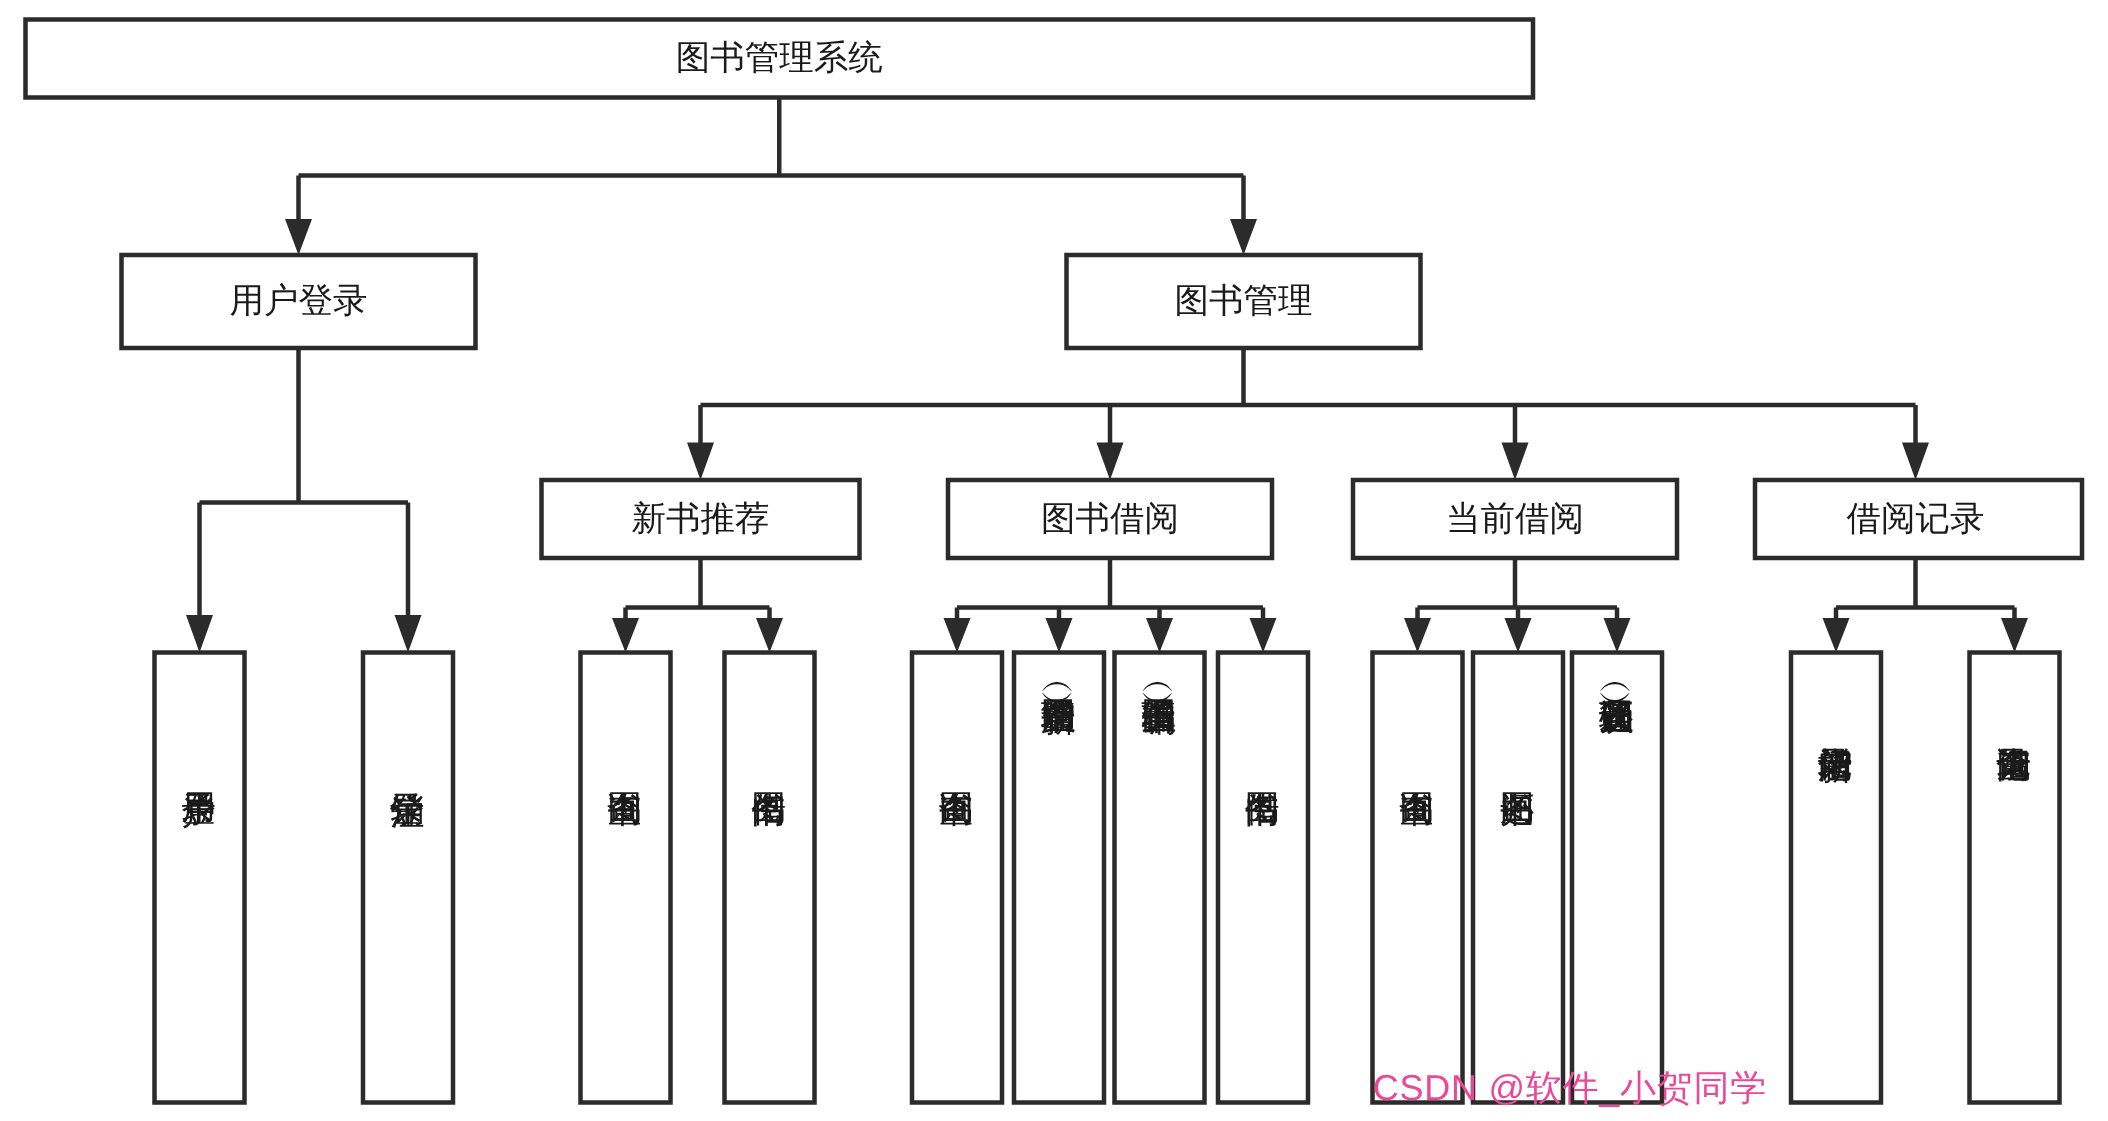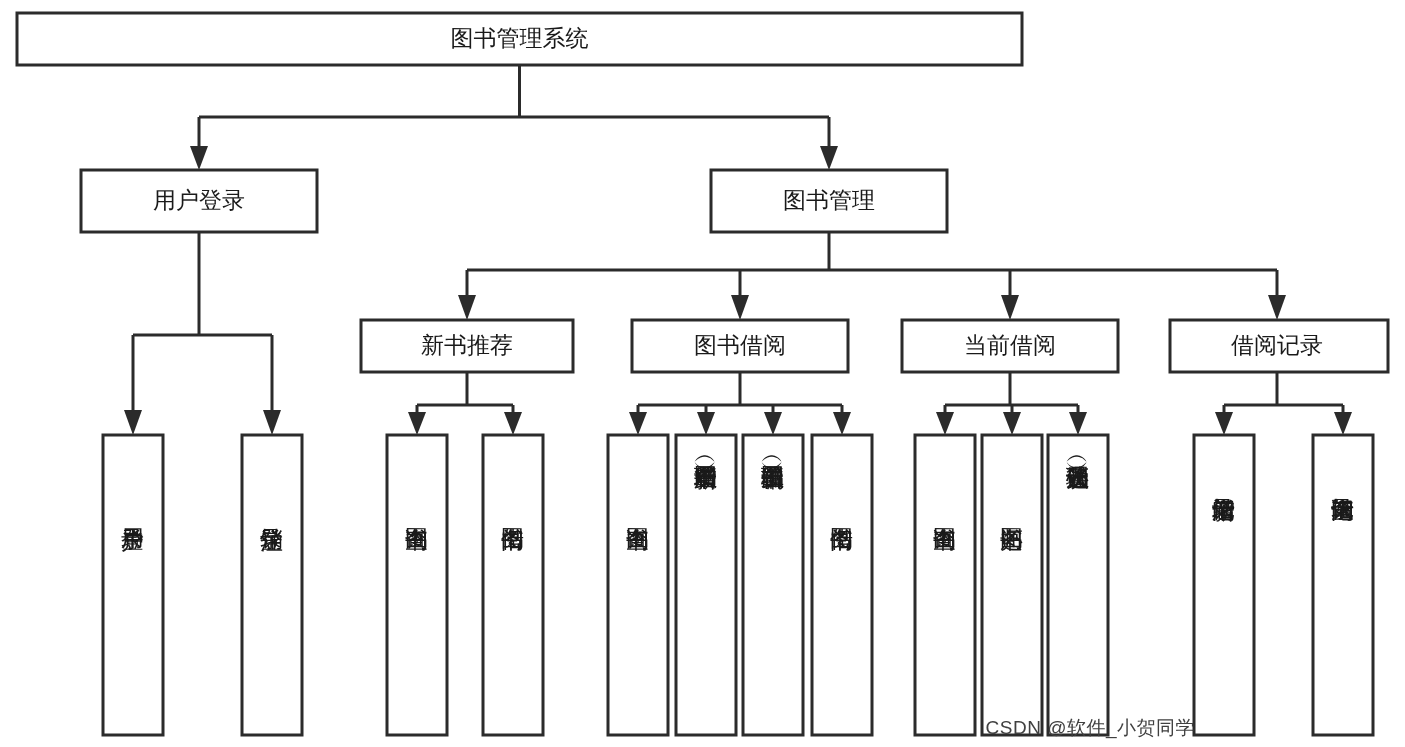--- a/index.html
+++ b/index.html
@@ -51,25 +51,25 @@
   .node-label-v {
     fill: #1a1a1a;
     font-family: "Liberation Sans", "DejaVu Sans", sans-serif;
     font-size: 23px;
     text-anchor: middle;
     writing-mode: vertical-rl;
     glyph-orientation-vertical: 0;
   }
   .watermark-text {
     position: absolute;
-    right: 8px;
+    right: 25px;
     bottom: 6px;
     font-family: "Liberation Sans", "DejaVu Sans", sans-serif;
-    font-size: 19px;
-    color: #404040;
+    font-size: 24px;
+    color: #ec4899;
     white-space: nowrap;
     letter-spacing: 0.5px;
   }
 </style>
 </head>
 <body>
 
 <div id="diagram-root">
 
   <svg id="tree-svg" viewBox="0 0 1405 747" xmlns="http://www.w3.org/2000/svg">

